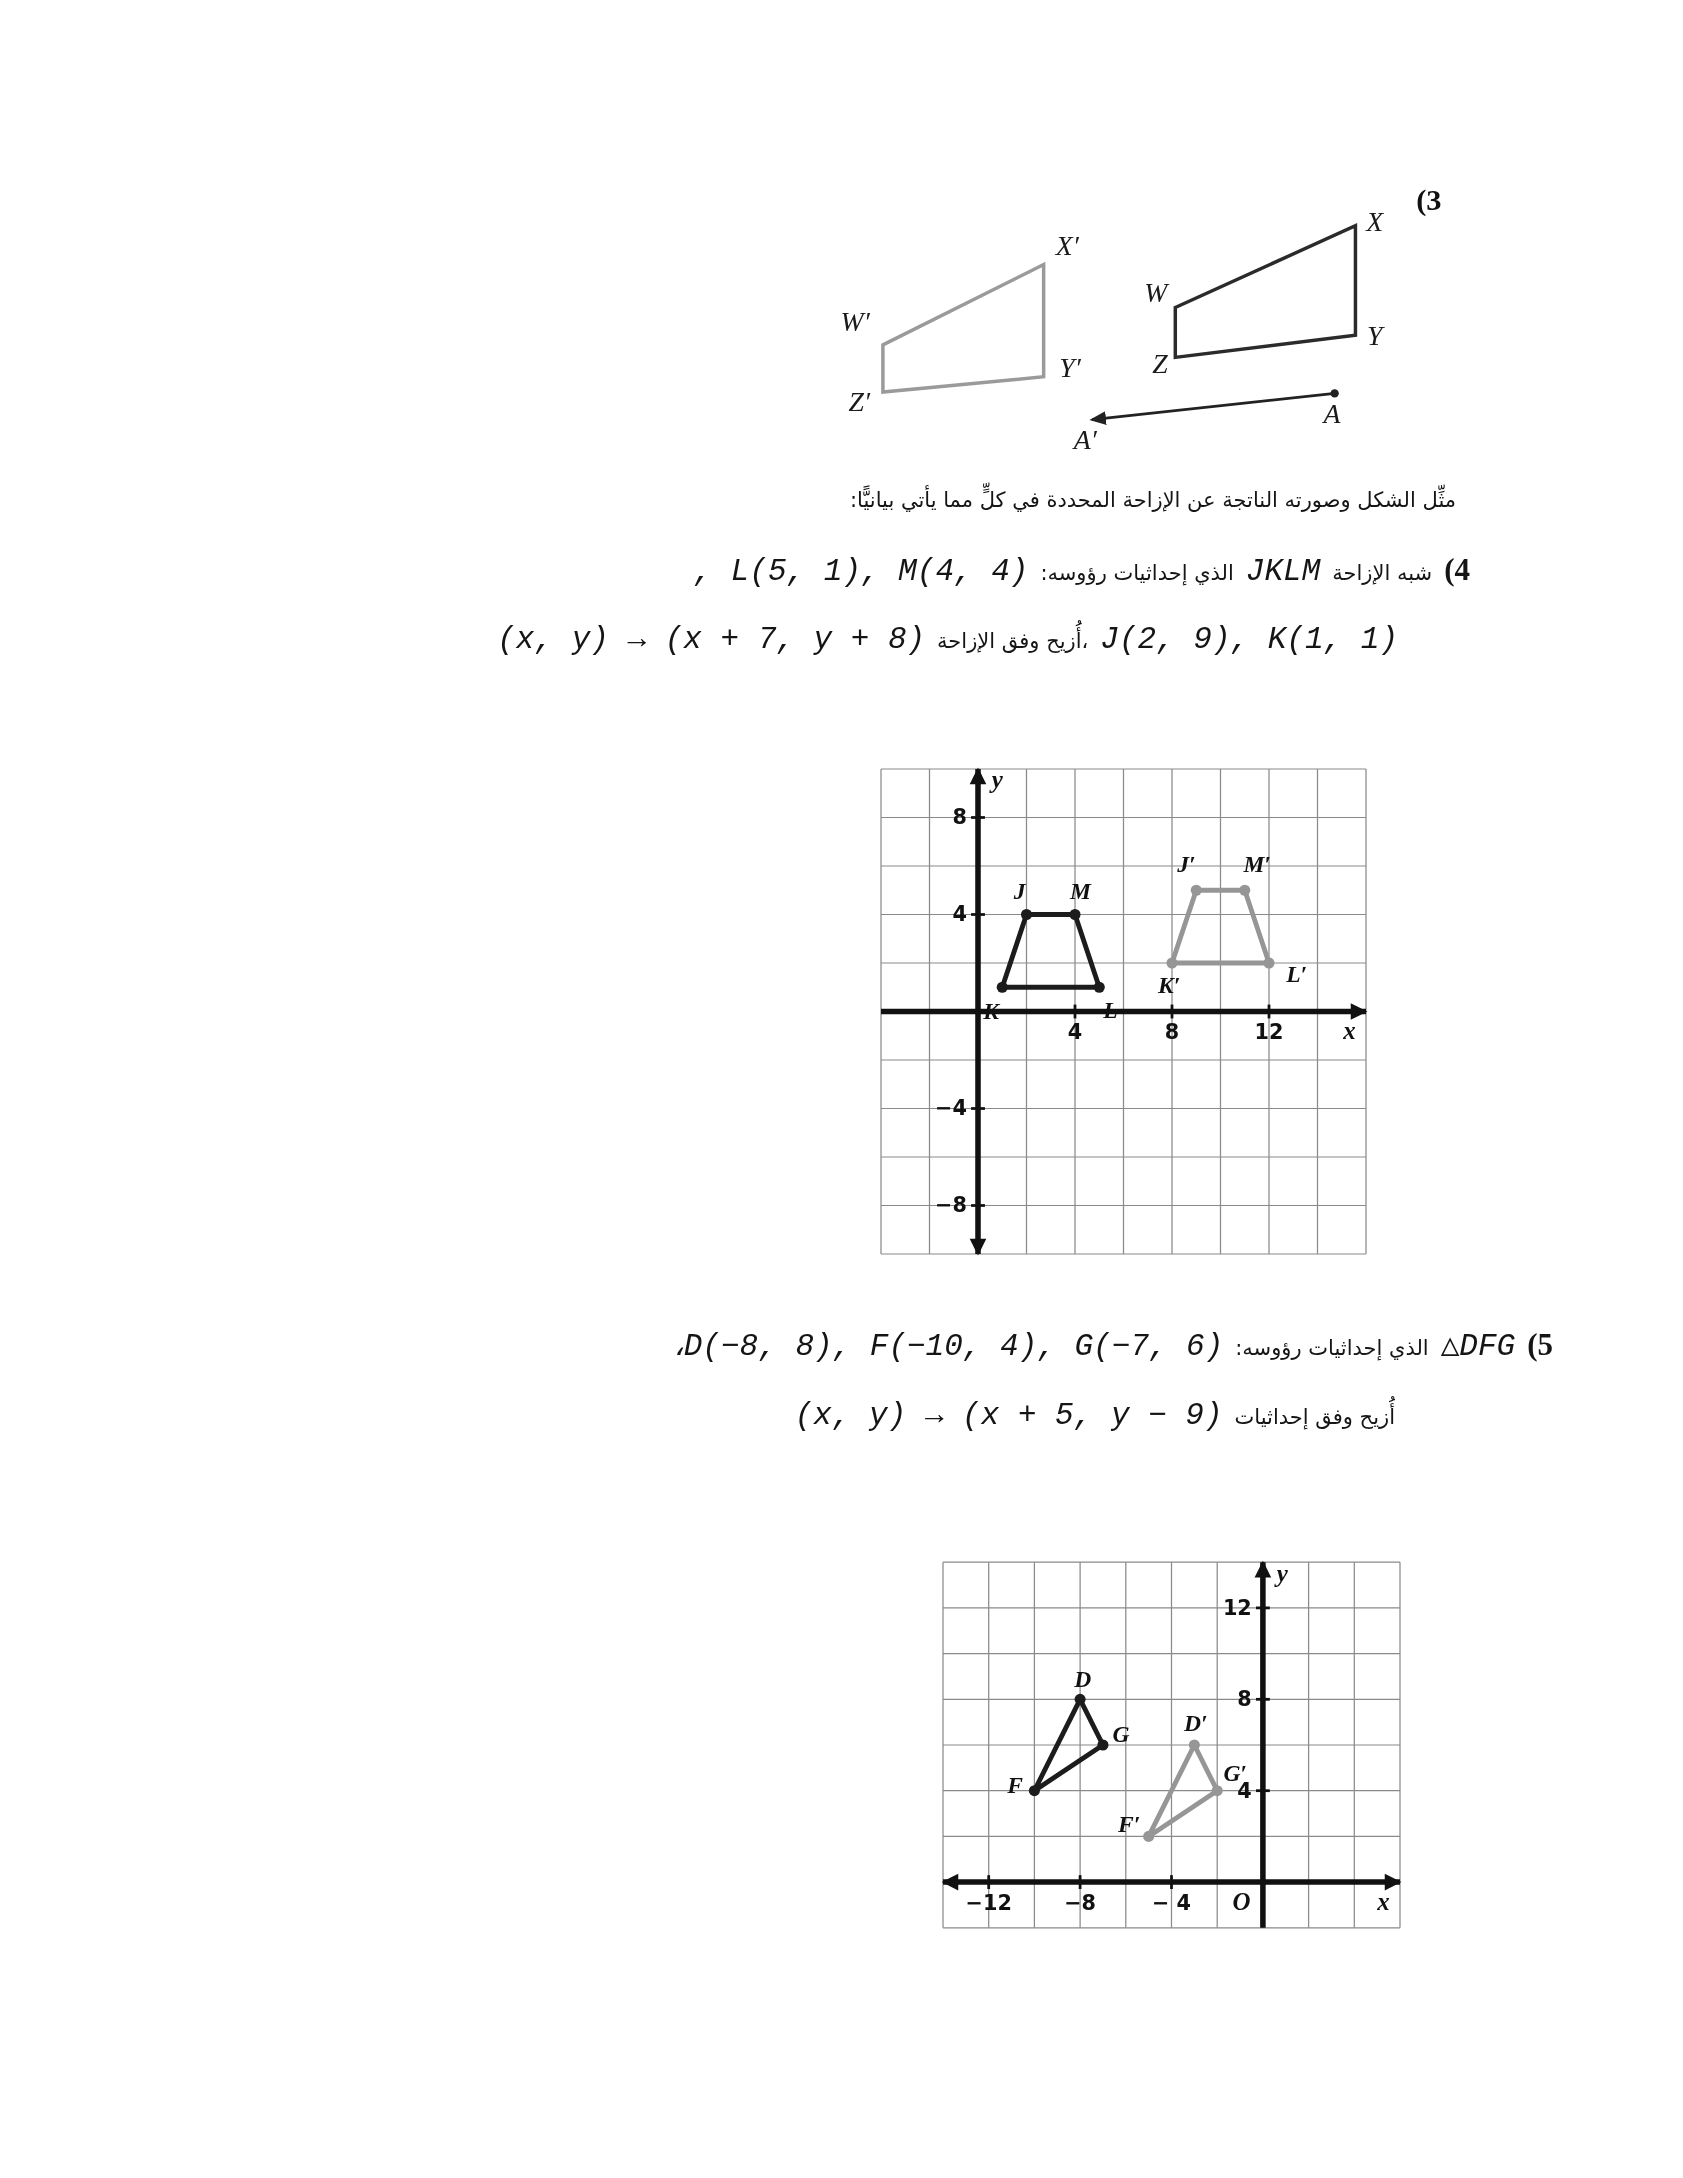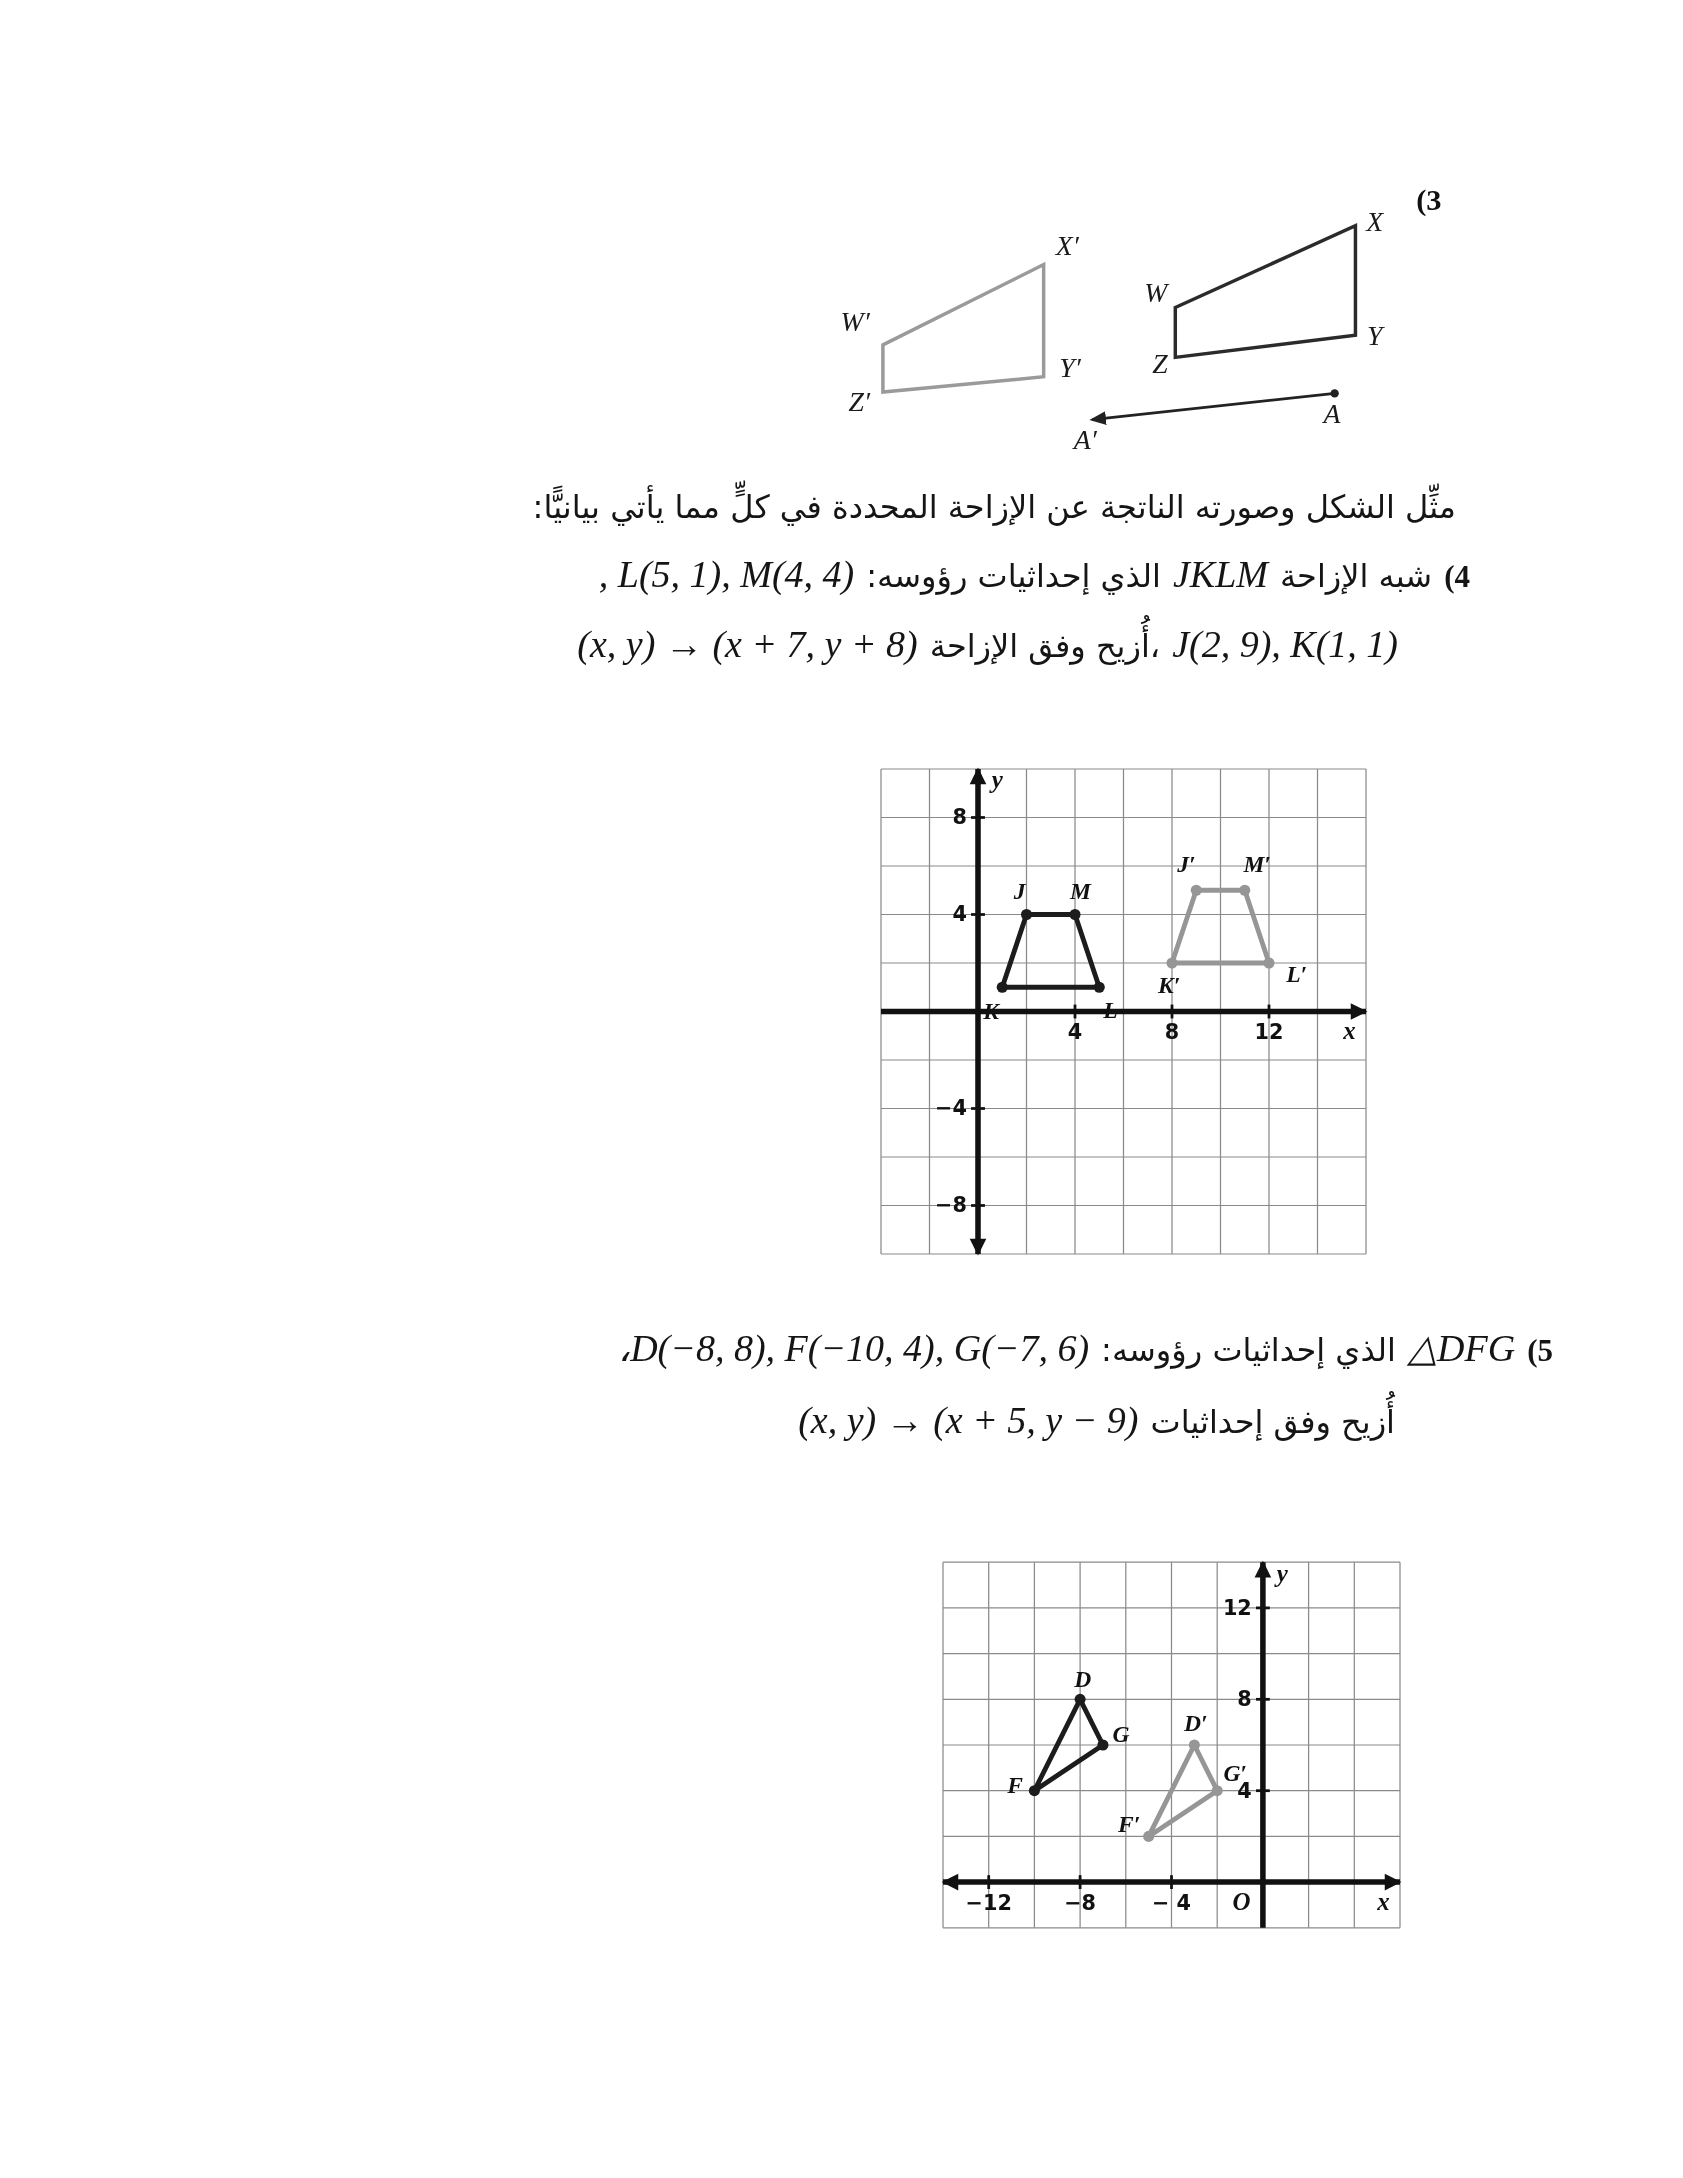--- a/index.html
+++ b/index.html
@@ -4,22 +4,22 @@
 <style>
   html,body{margin:0;padding:0;background:#fff;}
   .page{position:relative;width:1683px;height:2178px;background:#ffffff;overflow:hidden;
         font-family:"DejaVu Sans",sans-serif;color:#151515;}
   svg{overflow:visible;}
   .fig3{position:absolute;left:776px;top:180px;width:721px;height:291px;}
   .chart{position:absolute;}
   .g1{left:881px;top:769px;width:485px;height:485px;}
   .g2{left:943px;top:1562px;width:457px;height:366px;}
   .line{position:absolute;display:flex;direction:rtl;gap:12px;align-items:baseline;white-space:nowrap;}
-  .ar{font-family:"DejaVu Sans",sans-serif;font-size:32px;direction:rtl;unicode-bidi:isolate;}
-  .mathtxt{font-family:Liberation Serif, serif;font-style:italic;font-size:38px;direction:ltr;unicode-bidi:isolate;}
+  .ar{font-family:"DejaVu Sans",sans-serif;font-size:21px;direction:rtl;unicode-bidi:isolate;}
+  .mathtxt{font-family:Liberation Mono, monospace;font-style:italic;font-size:31px;direction:ltr;unicode-bidi:isolate;}
   .num{font-family:"Liberation Serif",serif;font-weight:bold;font-size:31px;direction:ltr;unicode-bidi:isolate;}
   .l-instruction{top:488px;right:227px;}
   .l-p4a{top:552px;right:213px;}
   .l-p4b{top:622px;right:285px;}
   .l-p5a{top:1326px;right:130px;}
   .l-p5b{top:1398px;right:288px;}
   
   .grid{stroke:#8a8a8a;stroke-width:0.9;}
   .axis{stroke:#111;stroke-width:4;}
   .tick{stroke:#111;stroke-width:2;}

